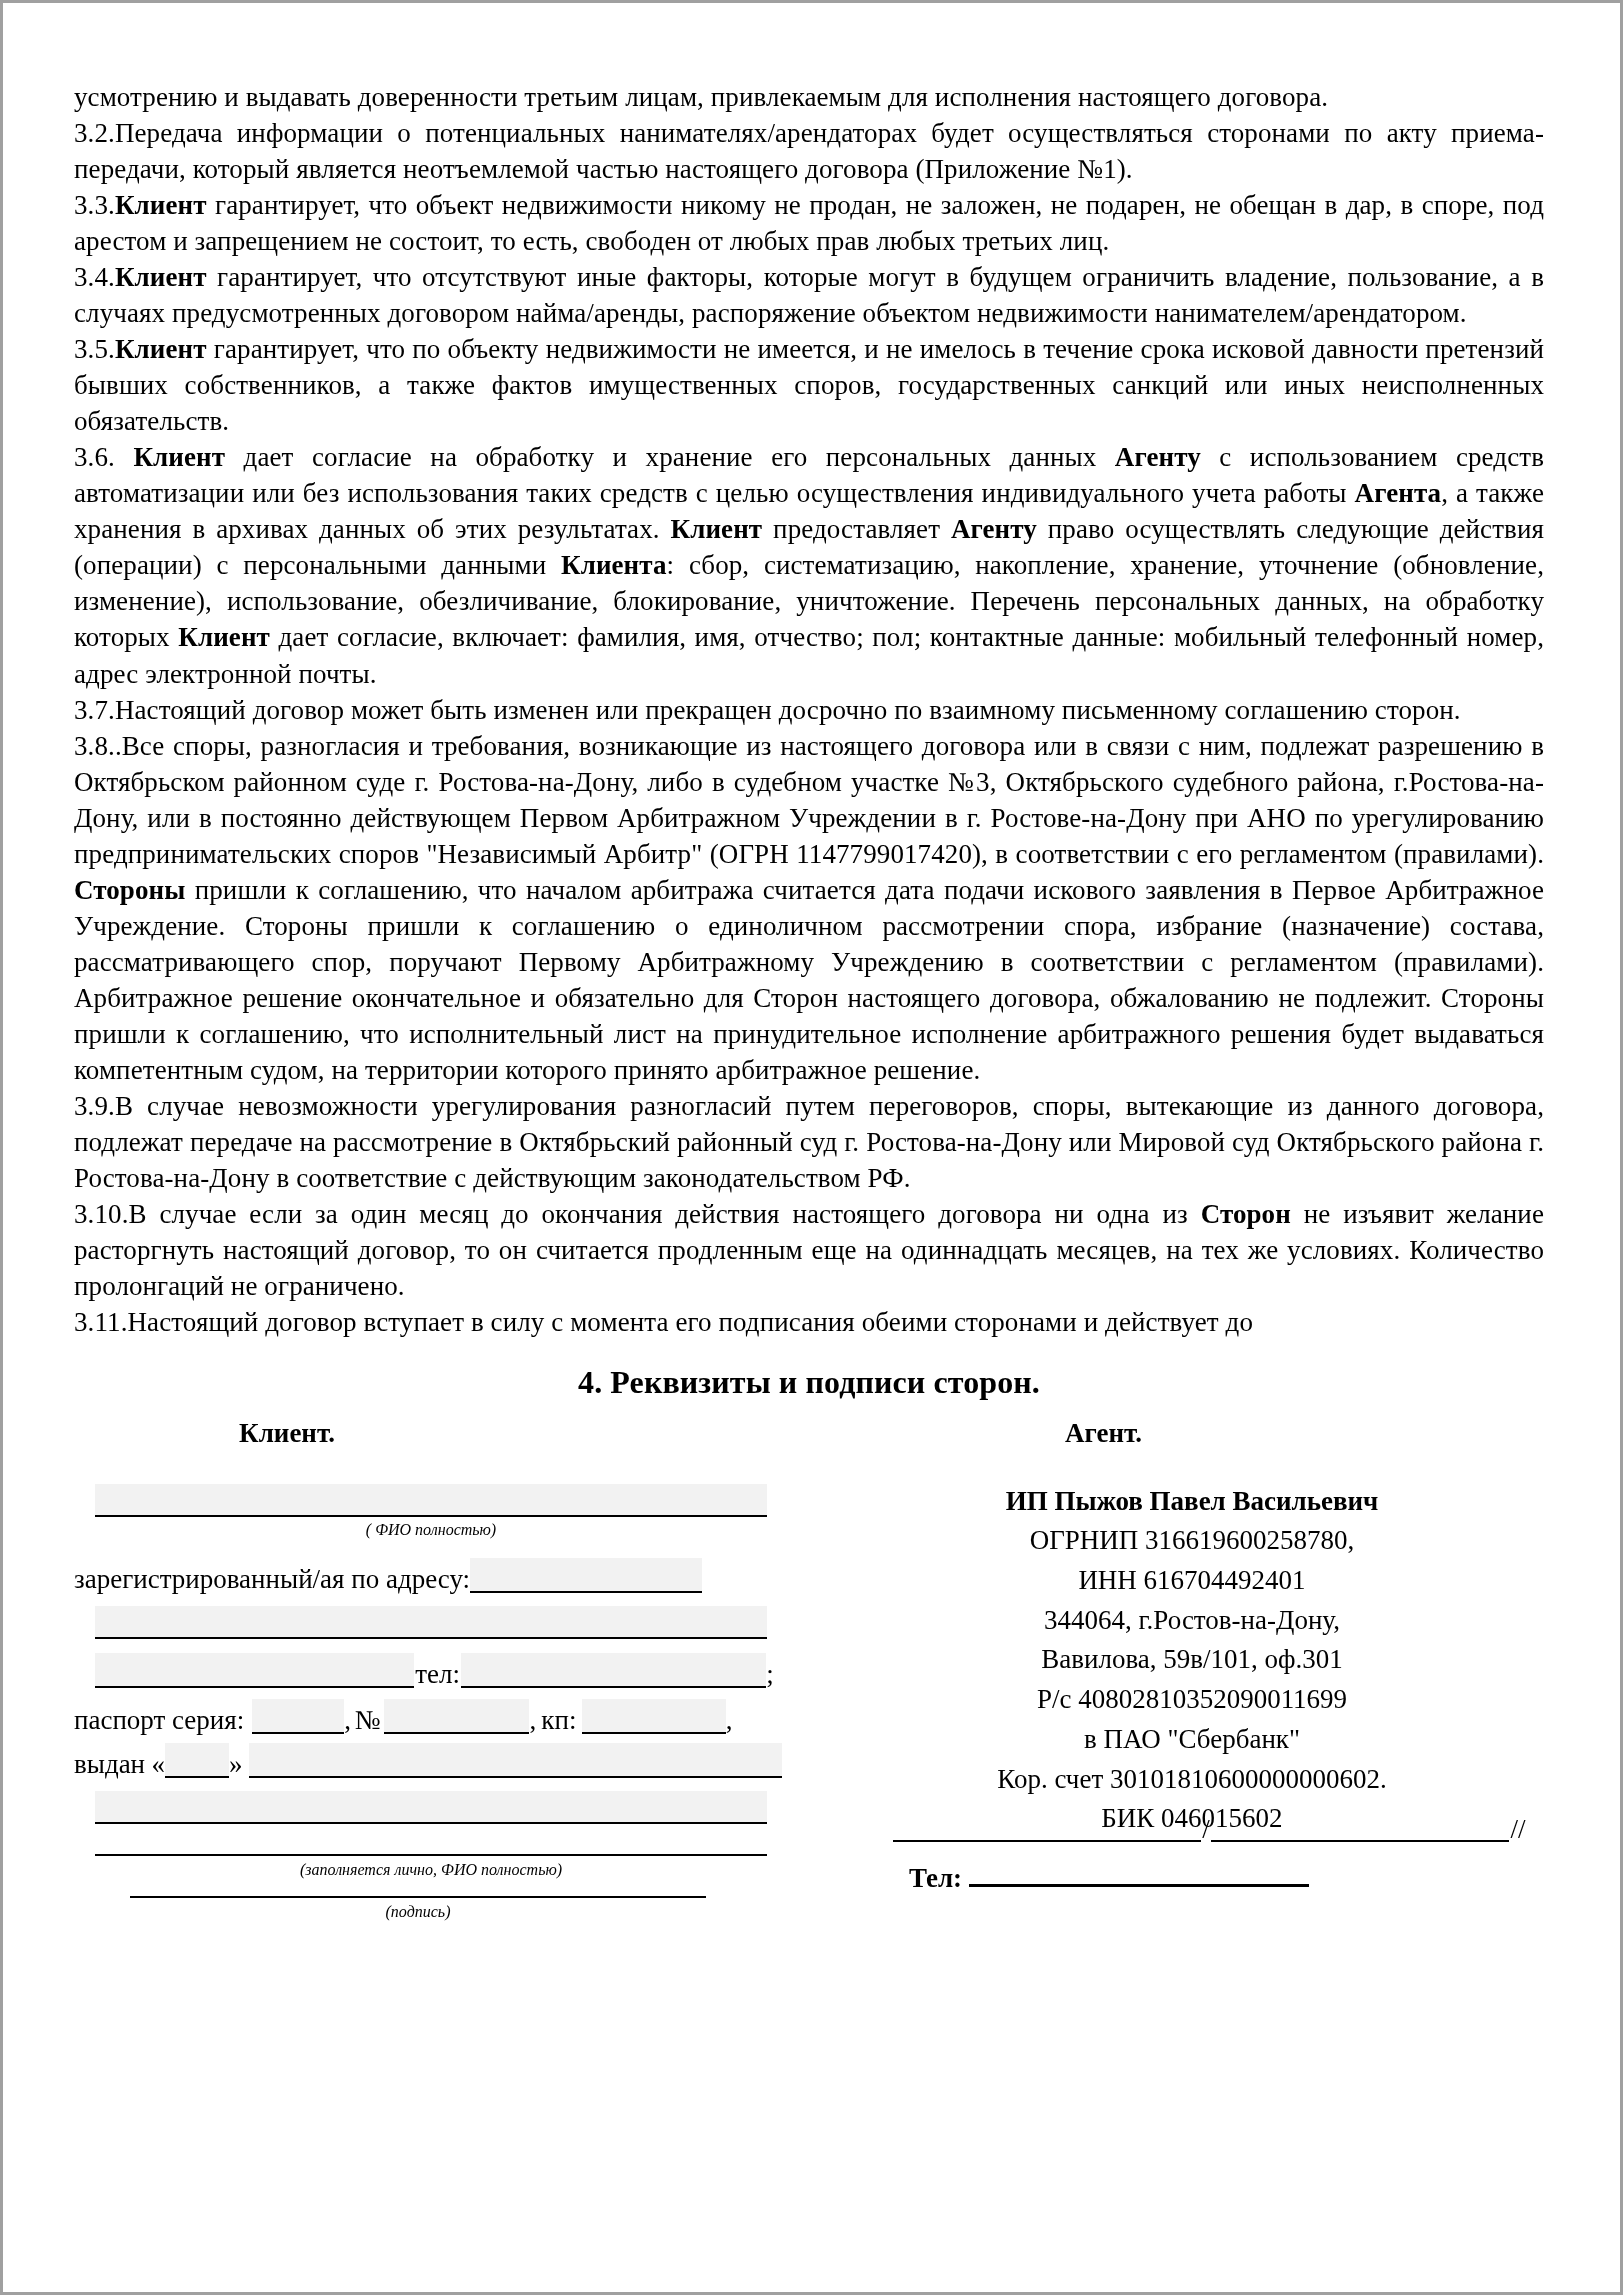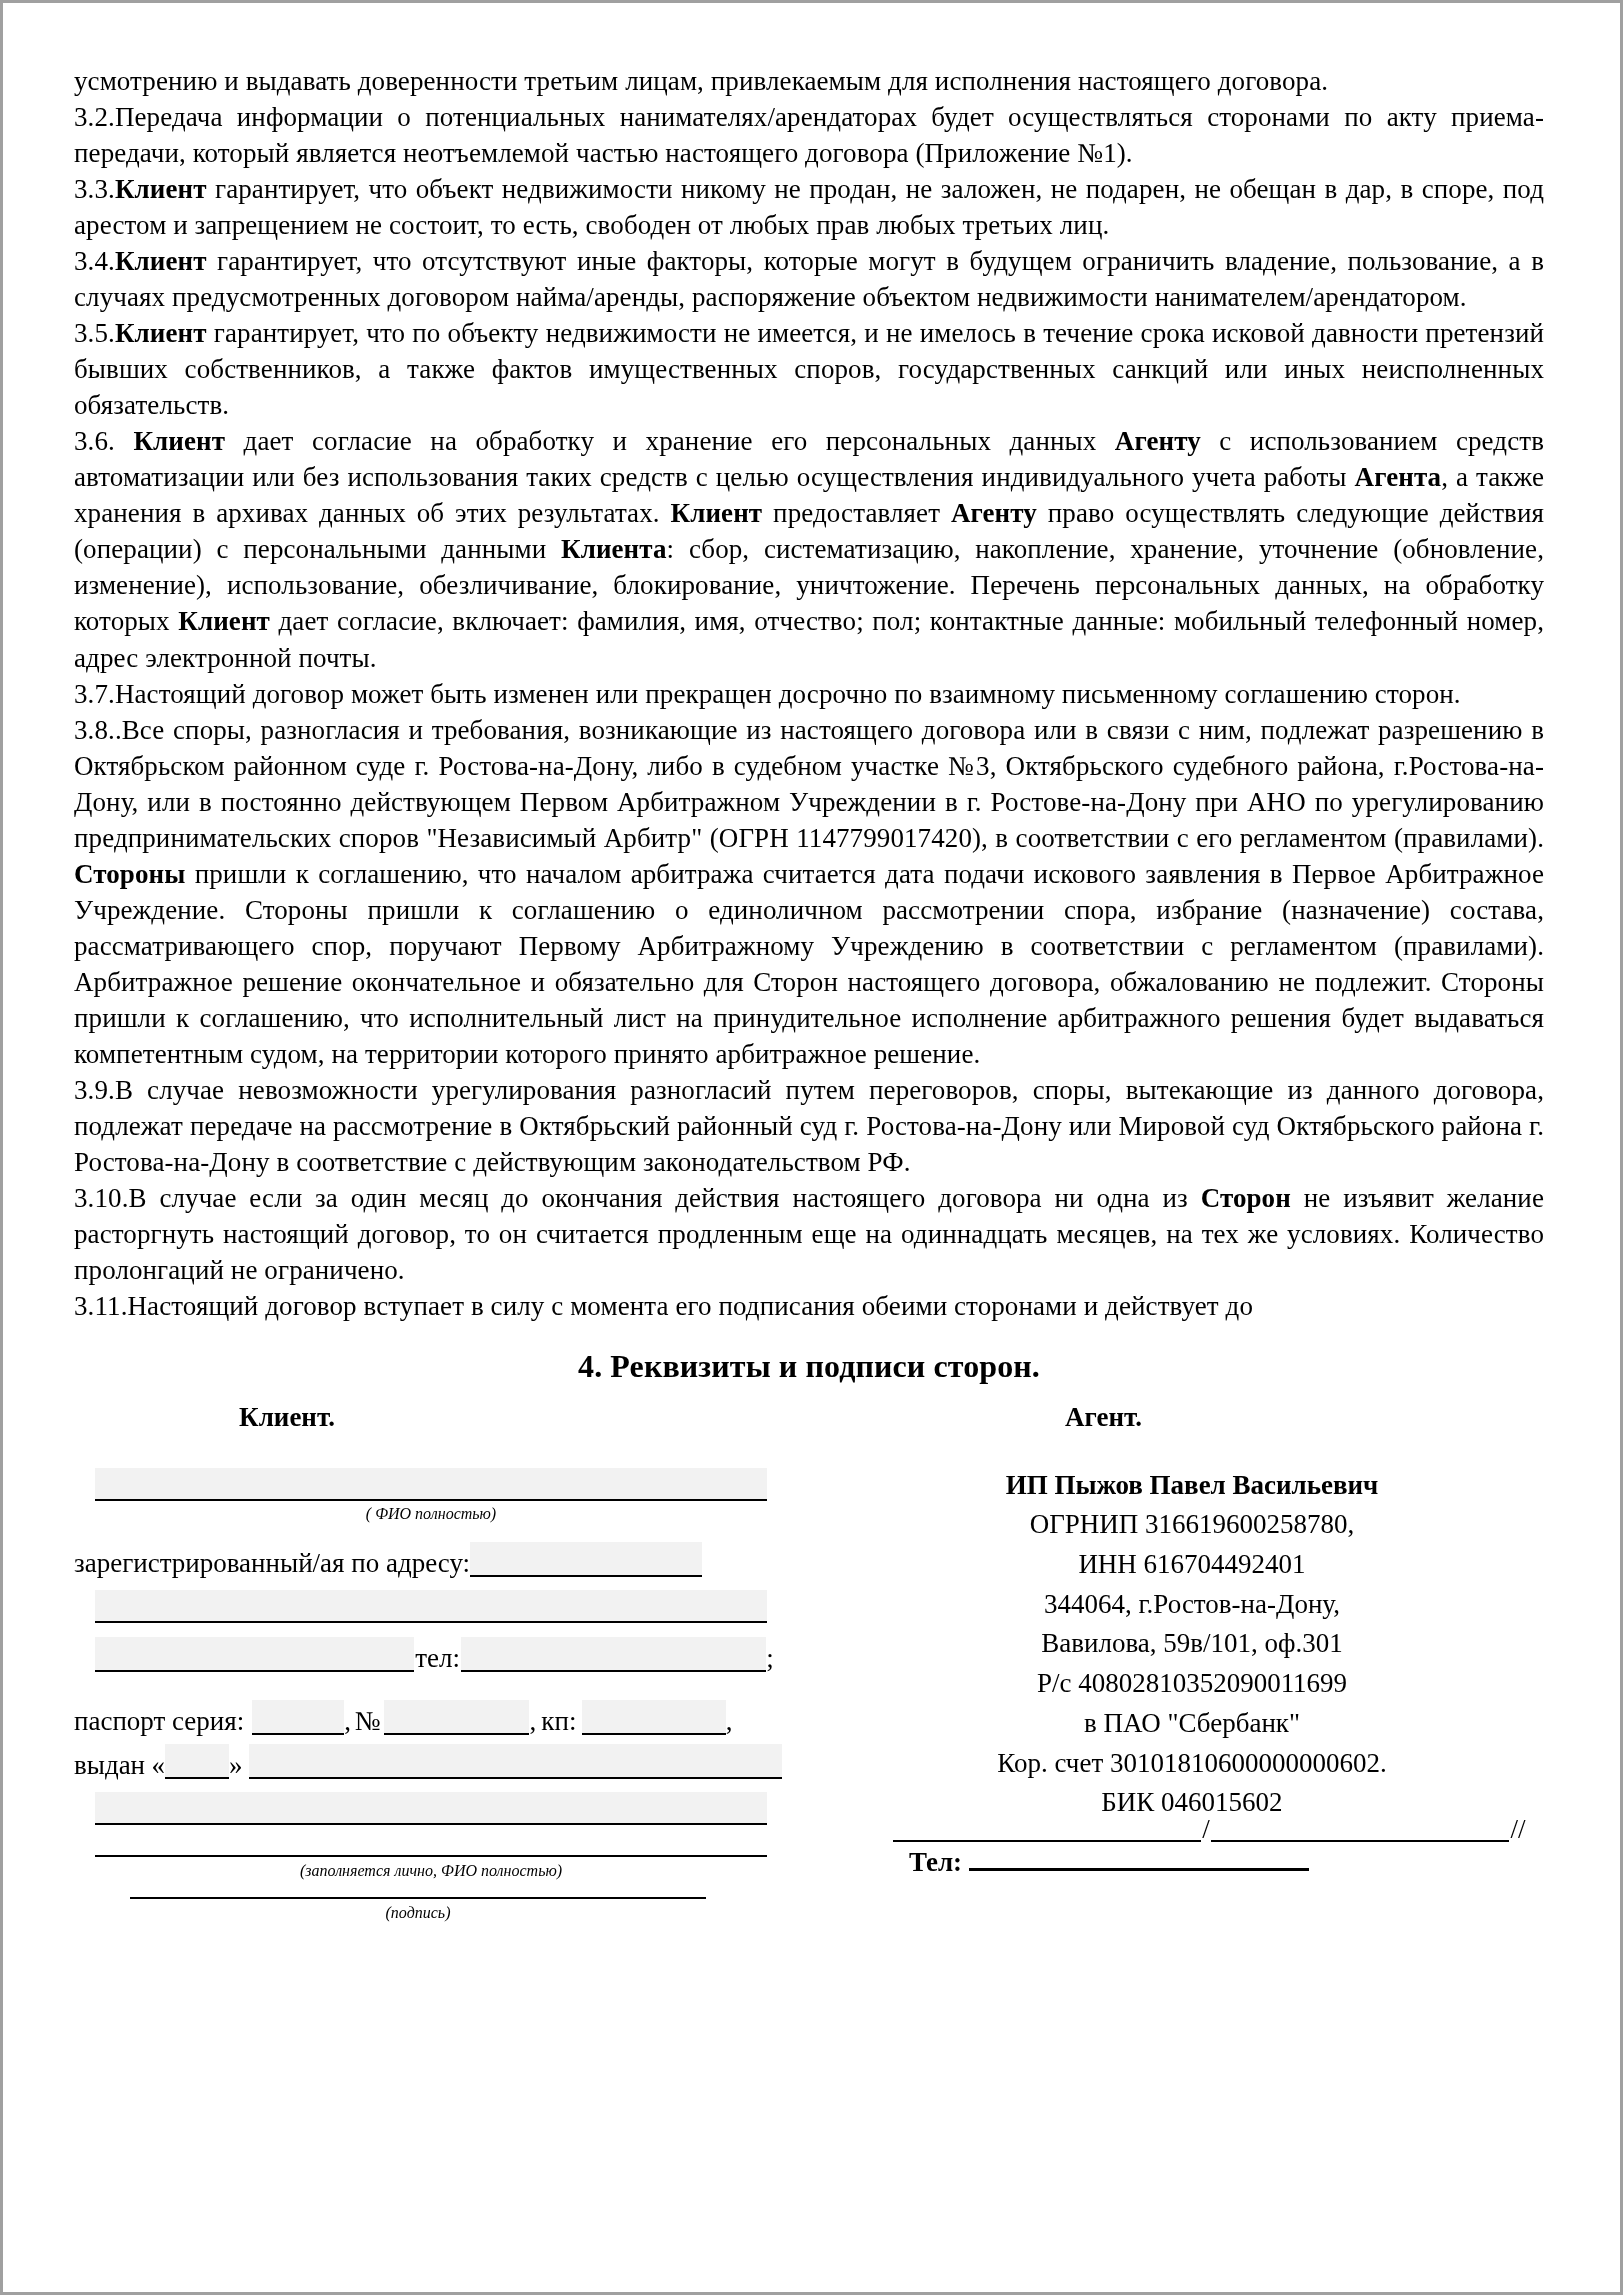--- a/index.html
+++ b/index.html
@@ -15,21 +15,21 @@
     box-sizing: border-box;
     background: #ffffff;
     border: 3.9px solid #a0a0a0;
     font-family: "Liberation Serif", "DejaVu Serif", serif;
     color: #000000;
     overflow: hidden;
   }
   .content {
     position: absolute;
     left: 71px;
-    top: 60px;
+    top: 76px;
     width: 1470px;
   }
 
   
   p.para {
     margin: 0 0 0 0;
     font-size: 27px;
     line-height: 1.335;
     text-align: justify;
     text-align-last: left;
@@ -195,21 +195,21 @@
             <span class="rule"></span>
           </div>
 
           <div class="row" style="margin-top:14.4px;padding-left:21px">
             <span class="fill" style="width:319px;height:33px"></span>
             <span class="lbl" style="padding:0 1.3px">тел:</span>
             <span class="fill" style="width:305px;height:33px"></span>
             <span class="lbl">;</span>
           </div>
 
-          <div class="row" style="margin-top:28px">
+          <div class="row" style="margin-top:11px">
             <span class="lbl">паспорт серия:</span>
             <span class="fill" style="width:92px;height:33px;margin-left:7.9px"></span>
             <span class="lbl">,</span>
             <span class="lbl" style="padding:0 3.9px">№</span>
             <span class="fill" style="width:145px;height:33px"></span>
             <span class="lbl">,</span>
             <span class="lbl" style="padding:0 5.2px">кп:</span>
             <span class="fill" style="width:144px;height:33px"></span>
             <span class="lbl">,</span>
           </div>

